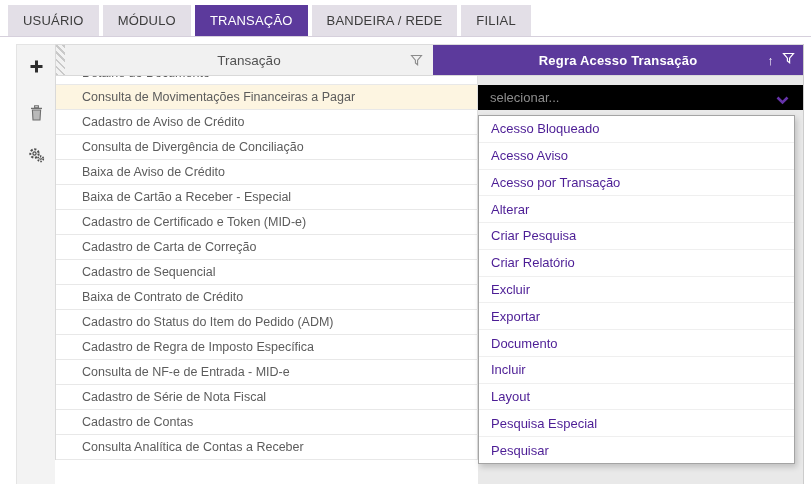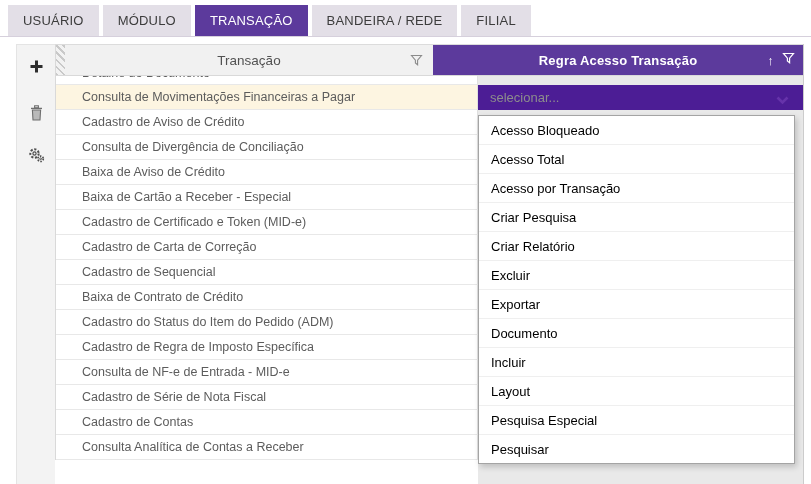--- a/index.html
+++ b/index.html
@@ -59,36 +59,36 @@
     height:25px; background:#ffffff; border-bottom:1px solid #e8e8e8; border-right:1px solid #e0e0e0;
     display:flex; align-items:center; padding-left:26px;
     color:#5c5c5c; font-size:12.5px; white-space:nowrap; overflow:hidden; cursor:pointer;
   }
   .row.clipped { height:9px; align-items:flex-start; }
   .row.clipped span { margin-top:-10px; display:block; }
   .row.selected { background:#fdf5e1; }
 
   .select-cell {
     position:absolute; left:478px; top:85px; width:325px; height:25px;
-    background:#4c1d95; display:flex; align-items:center; padding-left:12px;
+    background:#000000; display:flex; align-items:center; padding-left:12px;
     color:#8d8d8d; font-size:13px; cursor:pointer;
   }
   .select-cell .chevron { position:absolute; right:14px; top:8px; }
 
   .grid-right-border { position:absolute; left:803px; top:44px; width:1px; height:440px; background:#cccccc; }
 
   
   .dropdown {
     position:absolute; left:478px; top:115px; width:317px; height:349px;
     background:#ffffff; border:1px solid #a4a4a4; box-shadow:2px 3px 6px rgba(0,0,0,.18);
     display:flex; flex-direction:column; z-index:5;
   }
   .dd-item {
     flex:1; display:flex; align-items:center; padding-left:12px;
-    color:#000000; font-size:13px; cursor:pointer; white-space:nowrap;
+    color:#4c1d95; font-size:13px; cursor:pointer; white-space:nowrap;
   }
   .dd-item + .dd-item { border-top:1px solid #efefef; }
 </style>
 </head>
 <body>
 
 <div class="tabbar">
   <div class="tab">USUÁRIO</div>
   <div class="tab">MÓDULO</div>
   <div class="tab active">TRANSAÇÃO</div>
@@ -208,22 +208,23 @@
     <svg width="13" height="9" viewBox="0 0 13 9">
         <polyline points="1.5,1.5 6.5,6.5 11.5,1.5" fill="none" stroke="#6633aa" stroke-width="2.6"></polyline>
       </svg>
   </span>
 </div>
 
 <div class="grid-right-border"></div>
 
 <div class="dropdown">
   <div class="dd-item">Acesso Bloqueado</div>
-  <div class="dd-item">Acesso Total</div>
+  <div class="dd-item">Acesso Aviso</div>
   <div class="dd-item">Acesso por Transação</div>
+  <div class="dd-item">Alterar</div>
   <div class="dd-item">Criar Pesquisa</div>
   <div class="dd-item">Criar Relatório</div>
   <div class="dd-item">Excluir</div>
   <div class="dd-item">Exportar</div>
   <div class="dd-item">Documento</div>
   <div class="dd-item">Incluir</div>
   <div class="dd-item">Layout</div>
   <div class="dd-item">Pesquisa Especial</div>
   <div class="dd-item">Pesquisar</div>
 </div>

